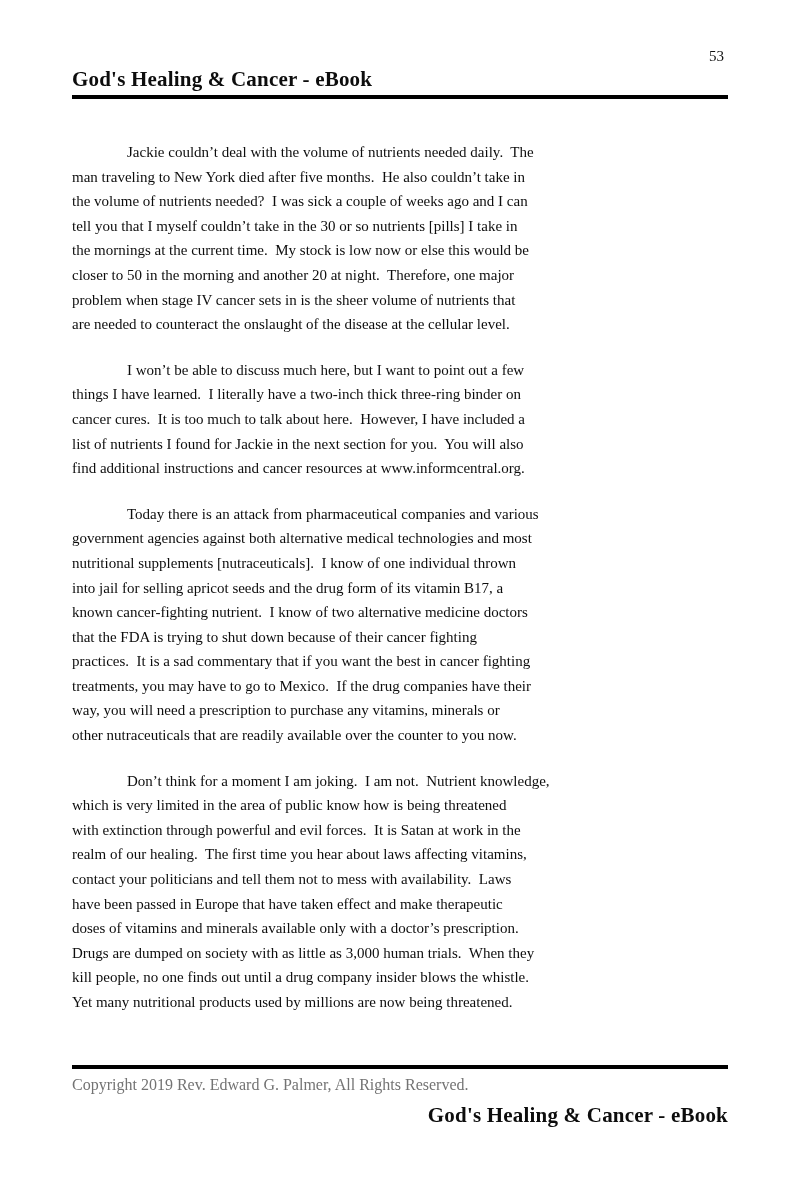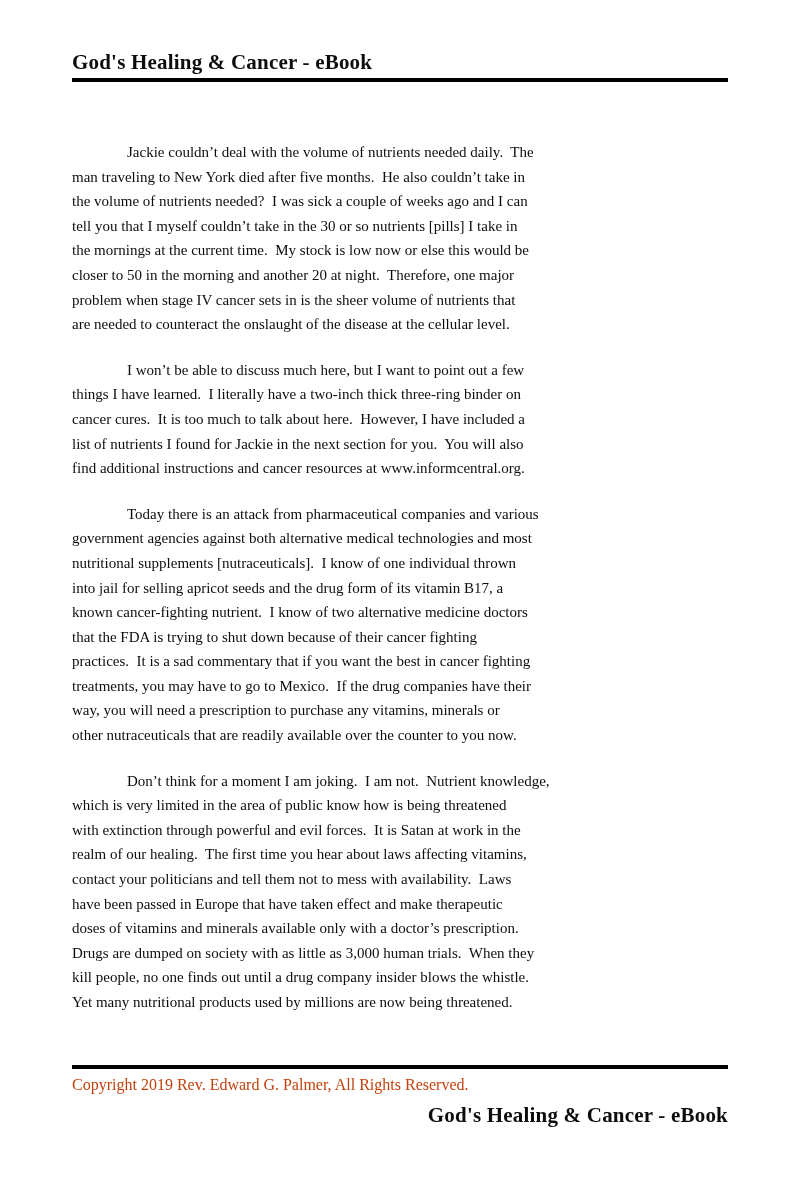--- a/index.html
+++ b/index.html
@@ -61,37 +61,38 @@
   }
   .footer-rule {
     border: 0;
     border-top: 4px solid #000;
     height: 0;
   }
   .copyright {
     margin-top: 7px;
     font-size: 16px;
     line-height: 18px;
-    color: #c2410c;
+    color: #737373;
   }
   .footer-title {
     margin-top: 9px;
     font-size: 21px;
     font-weight: bold;
     line-height: 24px;
     letter-spacing: 0.2px;
     text-align: right;
   }
 </style>
 </head>
 <body>
 
 <div class="page">
 
   <div class="header">
+    <div class="page-number">53</div>
     <div class="header-title">God's Healing &amp; Cancer - eBook</div>
     <div class="header-rule"></div>
   </div>
 
   <div class="body-text">
     <div class="para">Jackie couldn’t deal with the volume of nutrients needed daily.  The
 man traveling to New York died after five months.  He also couldn’t take in
 the volume of nutrients needed?  I was sick a couple of weeks ago and I can
 tell you that I myself couldn’t take in the 30 or so nutrients [pills] I take in
 the mornings at the current time.  My stock is low now or else this would be

